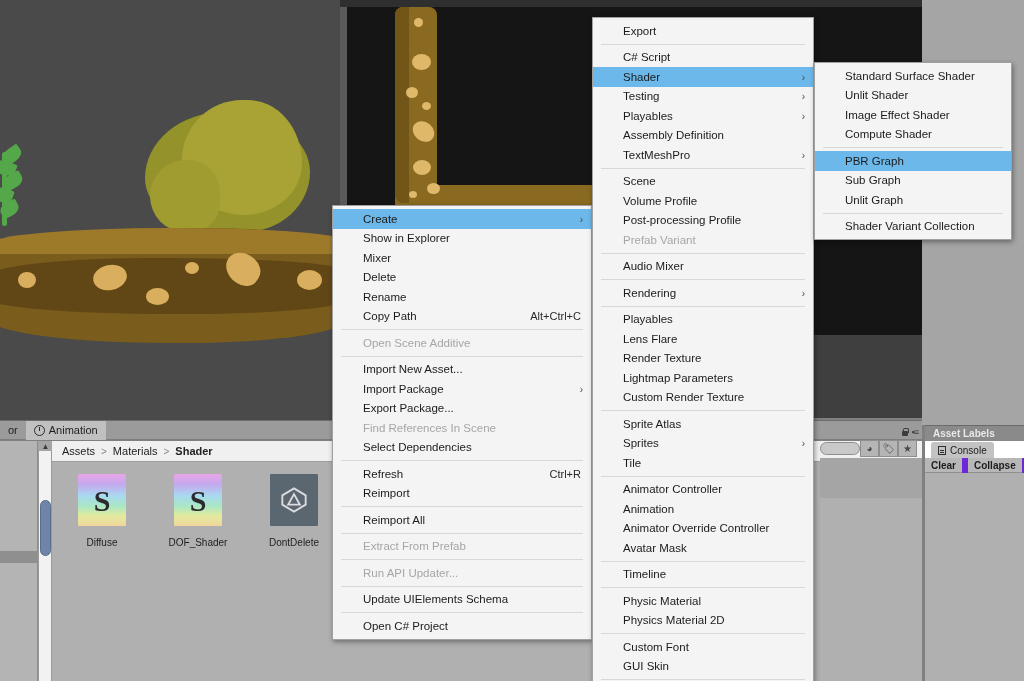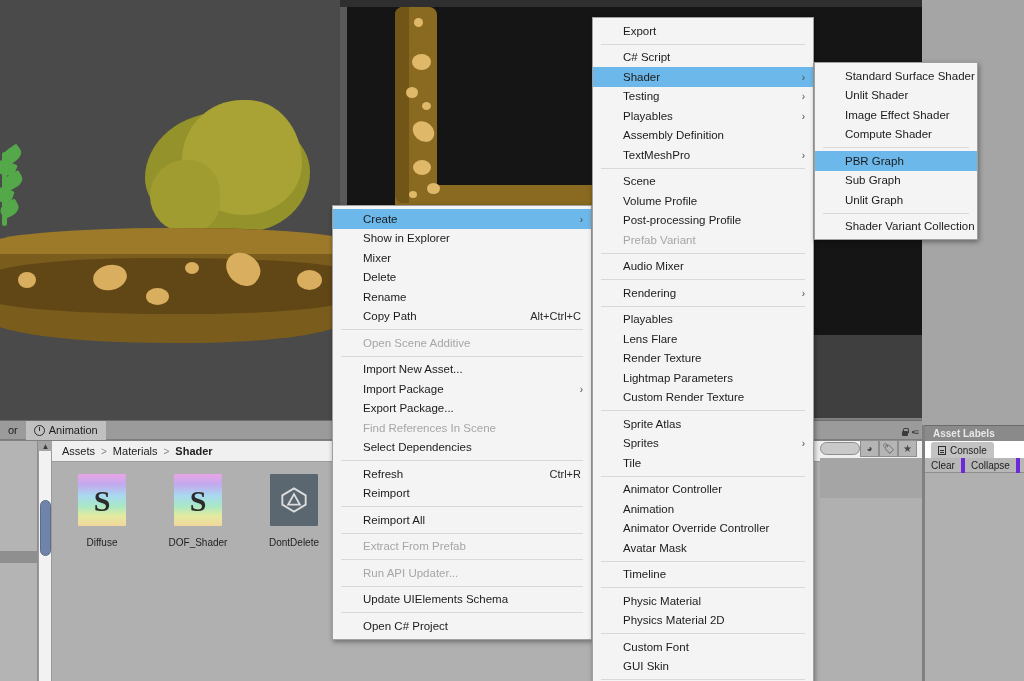--- a/index.html
+++ b/index.html
@@ -228,21 +228,22 @@
   .console-glyph::after {
     content: ""; position: absolute; left: 1px; top: 3px; width: 4px; height: 1px; background: #2e2e2e;
     box-shadow: 0 2px 0 #2e2e2e;
   }
   .console-btnbar {
     position: absolute; left: 925px; top: 458px; width: 99px; height: 15px;
     background: #b7b7b7; display: flex; align-items: center; border-bottom: 1px solid #8e8e8e;
   }
   .console-btn {
     font-size: 10px; color: #1d1d1d; padding: 0 6px; height: 15px; line-height: 15px;
-    border-right: 4px solid #6d28d9;
+    border-right: 6px solid #6d28d9;
+    font-weight: bold;
   }
   .console-body {
     position: absolute; left: 925px; top: 473px; width: 99px; height: 208px; background: #b0b0b0;
   }
 
   
   .menu {
     position: absolute; background: #f4f4f4;
     border: 1px solid #a0a0a0;
     box-shadow: 1px 2px 5px rgba(0,0,0,0.38);
@@ -257,21 +258,21 @@
   .mi.dis { color: #a6a6a6; align-items: center; }
   .mi .shortcut { margin-left: auto; padding-left: 24px; color: #2a2a2a; font-size: 11px; }
   .mi .arrow {
     position: absolute; right: 8px; top: 50%; transform: translateY(-50%);
     font-size: 10px; color: #4a4a4a;
   }
   .msep { height: 1px; background: #d8d8d8; margin: 3px 8px 3px 8px; }
 
   #menu-context { left: 332px; top: 205px; width: 260px; }
   #menu-create  { left: 592px; top: 17px;  width: 222px; }
-  #menu-shader  { left: 814px; top: 62px;  width: 164px; text-align: right; }
+  #menu-shader  { left: 814px; top: 62px;  width: 198px; text-align: right; }
 </style>
 </head>
 <body>
 
 <div id="root">
 
   <div class="scene-left">
     <div class="bush"></div>
     <div class="bush2"></div>
     <div class="bush3"></div>

